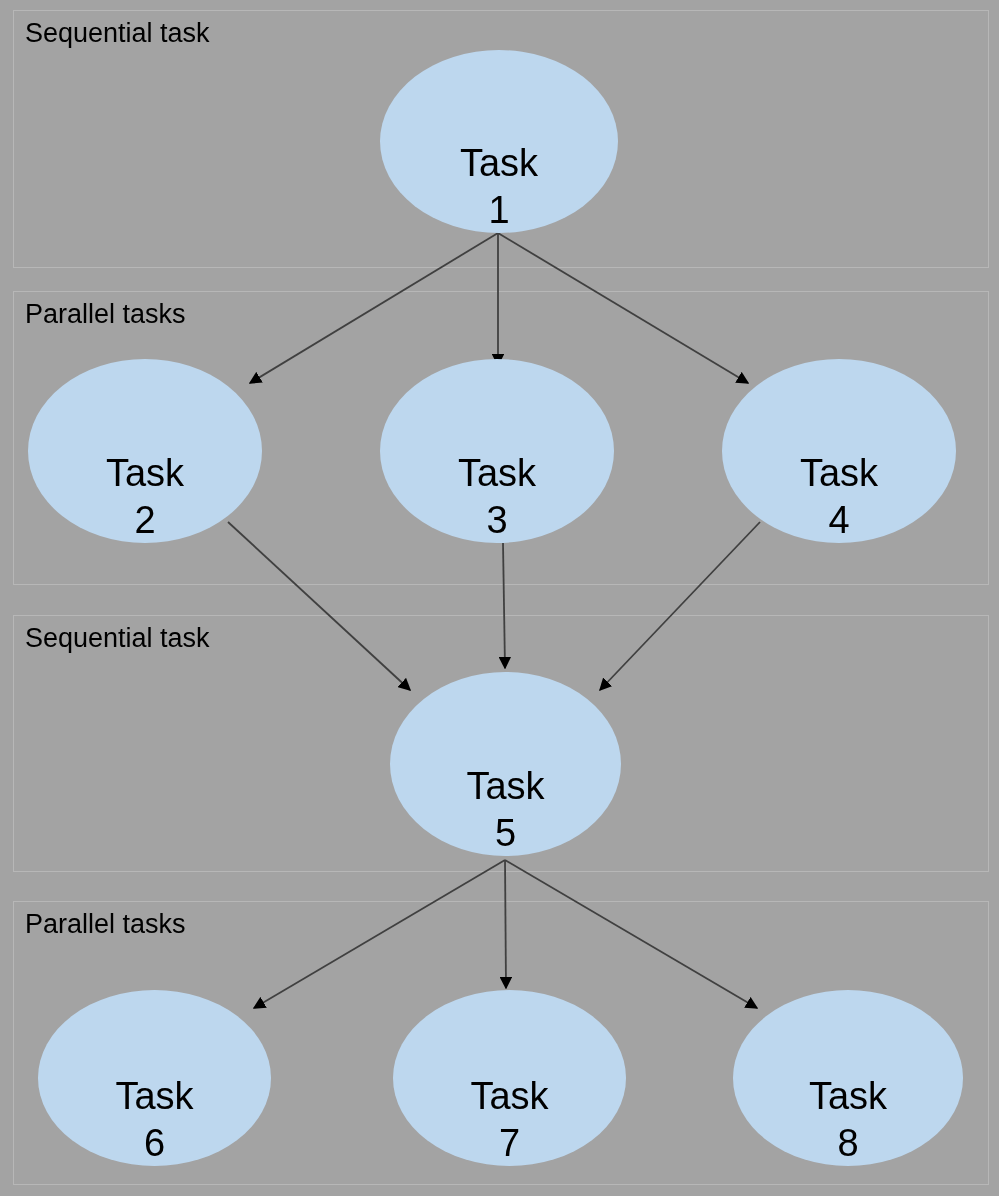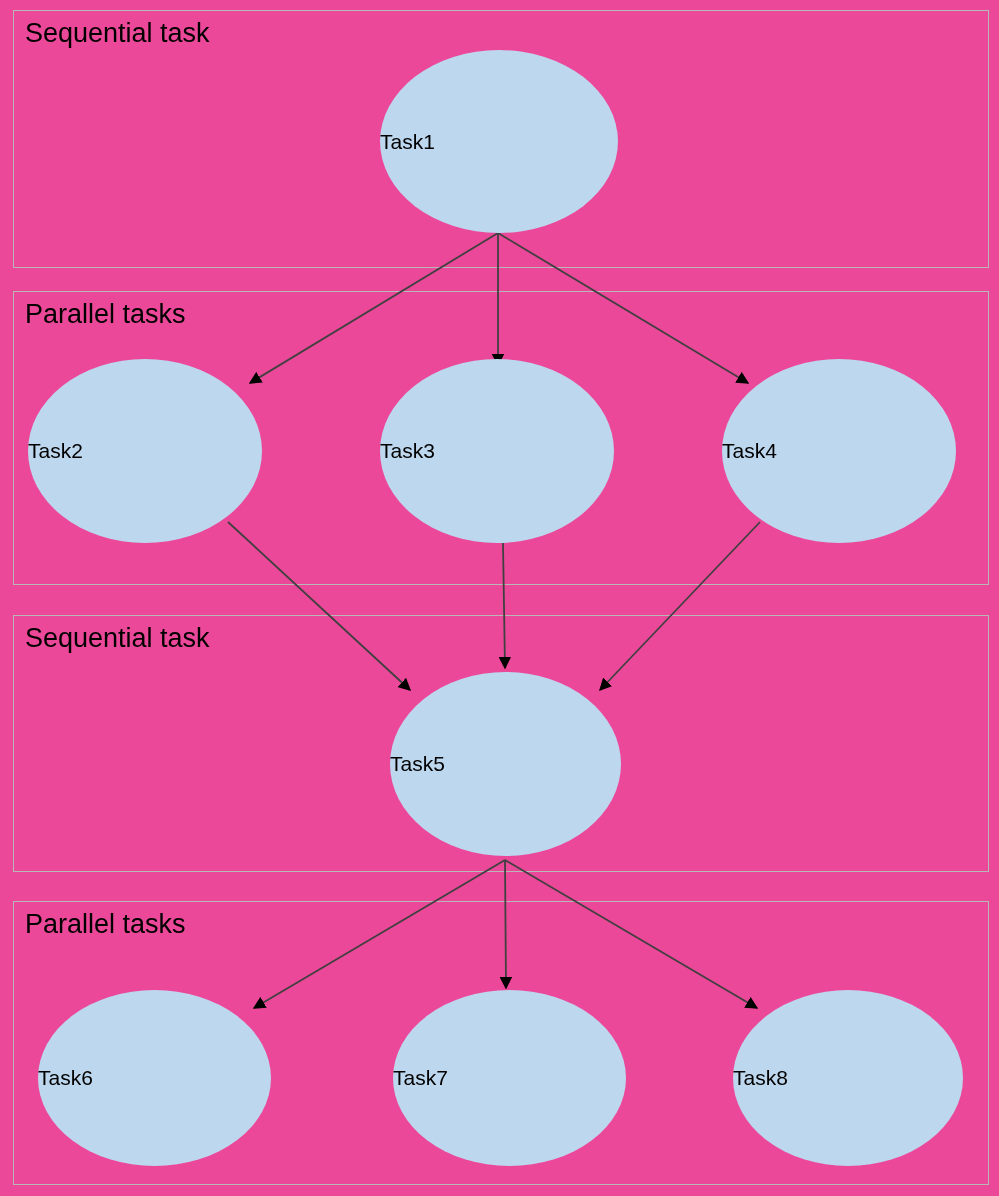--- a/index.html
+++ b/index.html
@@ -7,47 +7,47 @@
     padding: 0;
     background: #ffffff;
   }
   body {
     font-family: "Liberation Sans", sans-serif;
   }
   #canvas {
     position: relative;
     width: 999px;
     height: 1196px;
-    background: #ec4899;
+    background: #a3a3a3;
     overflow: hidden;
   }
   .group-box {
     position: absolute;
     box-sizing: border-box;
     border: 1px solid #b7b7b7;
     background: transparent;
   }
   .group-label {
     position: absolute;
     font-size: 27px;
     line-height: 1;
     color: #000000;
     white-space: nowrap;
     font-family: "Liberation Sans", sans-serif;
   }
   .node {
     position: absolute;
     display: flex;
-    flex-direction: row;
+    flex-direction: column;
     align-items: center;
-    justify-content: flex-start;
+    justify-content: flex-end;
     border-radius: 50%;
     background: #bdd7ee;
     color: #000000;
-    font-size: 21px;
+    font-size: 38px;
     line-height: 1.22;
     text-align: center;
     font-family: "Liberation Sans", sans-serif;
   }
   .node span {
     display: block;
   }
   svg.edges {
     position: absolute;
     left: 0;

